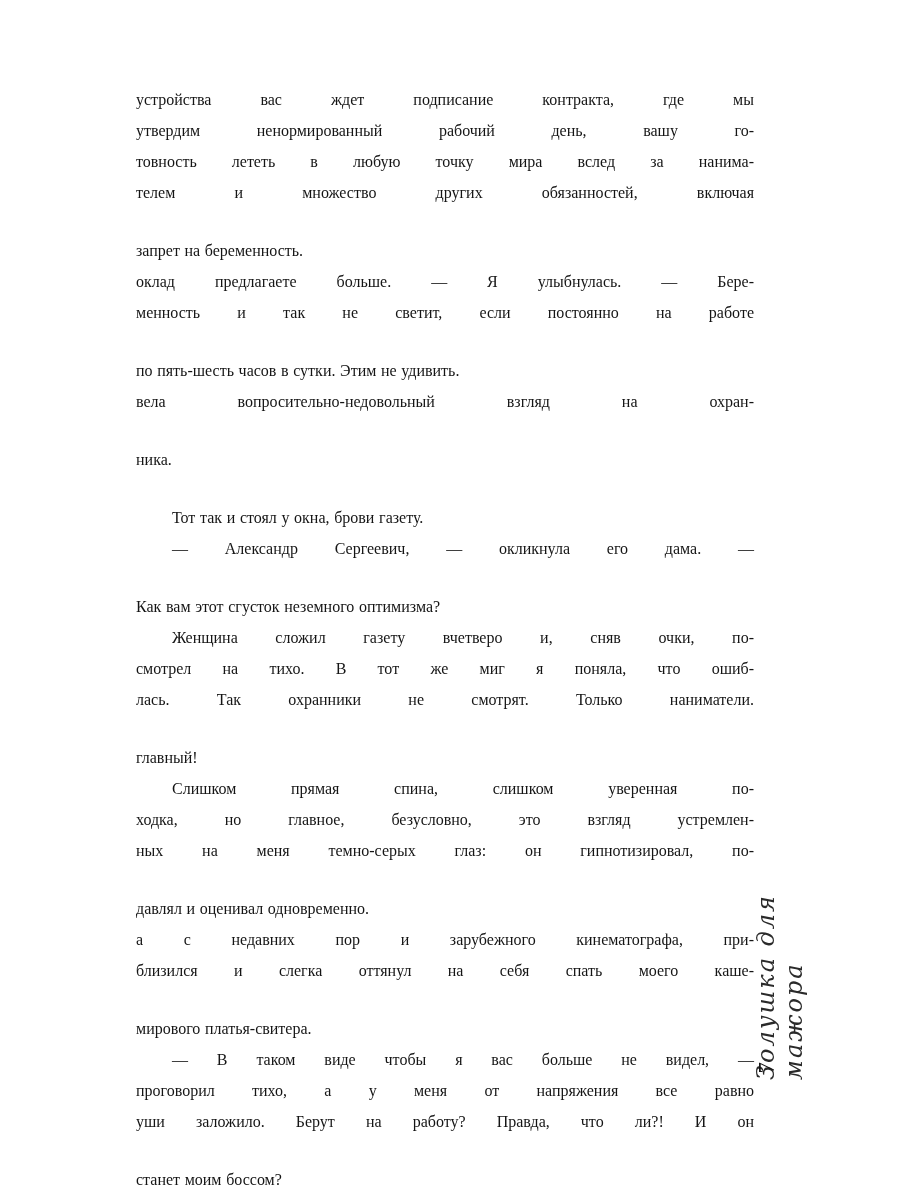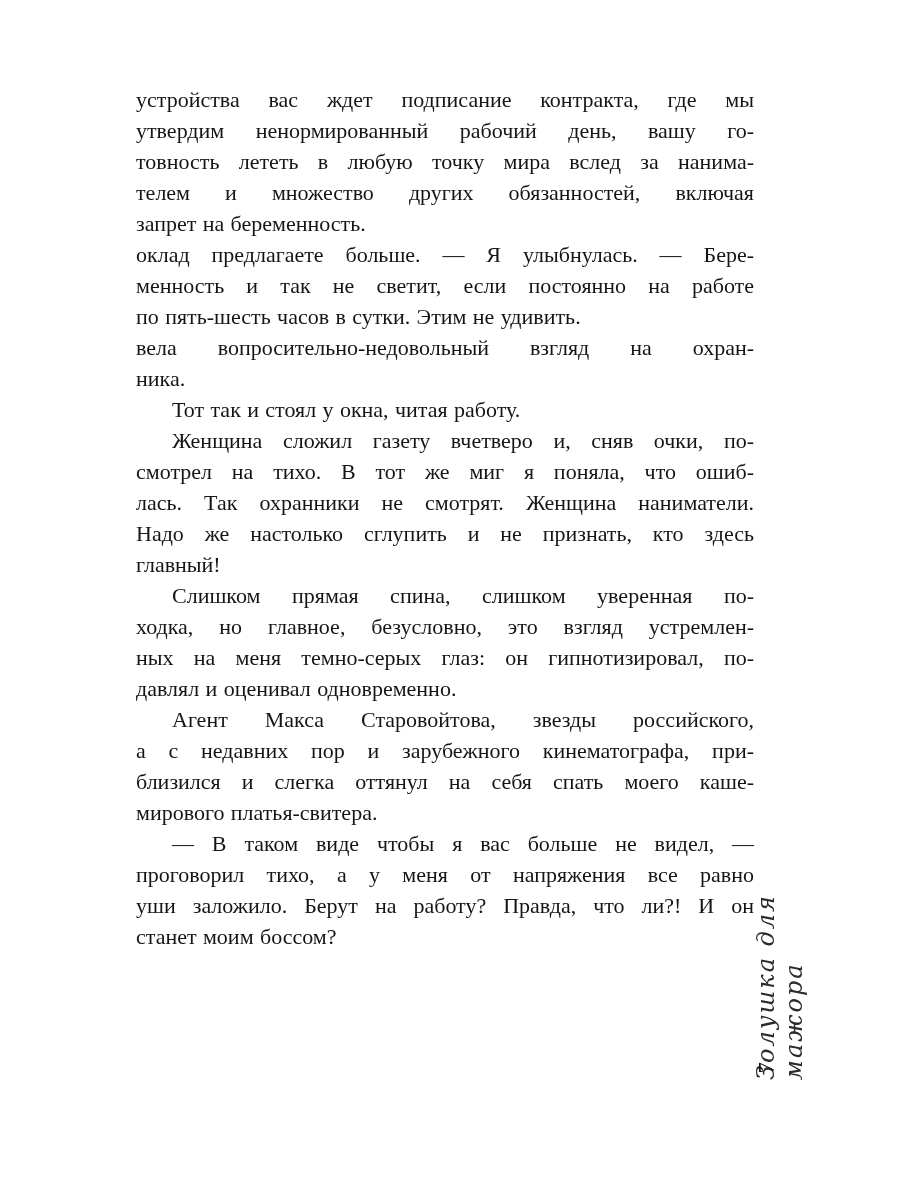--- a/index.html
+++ b/index.html
@@ -14,35 +14,36 @@
     background: #ffffff;
     overflow: hidden;
     font-family: "Liberation Serif", "DejaVu Serif", serif;
     color: #151515;
   }
   .text-block {
     position: absolute;
     left: 136px;
     top: 84px;
     width: 618px;
-    font-size: 22px;
+    font-size: 16px;
     line-height: 31px;
   }
   .para {
     margin: 0;
     padding: 0;
   }
   .line {
     text-align: justify;
     text-align-last: justify;
     white-space: normal;
     word-spacing: 0.04em;
   }
   .line.last {
     text-align-last: left;
+    margin-top: 27px;
   }
   .line.indent {
     padding-left: 36px;
   }
   .side-title {
     position: absolute;
     right: 92px;
     top: 790px;
     height: 290px;
     writing-mode: vertical-rl;
@@ -78,37 +79,39 @@
       <div class="para">
         <div class="line">оклад предлагаете больше. — Я улыбнулась. — Бере-</div>
         <div class="line">менность и так не светит, если постоянно на работе</div>
         <div class="line last">по пять-шесть часов в сутки. Этим не удивить.</div>
       </div>
       <div class="para">
         <div class="line">вела вопросительно-недовольный взгляд на охран-</div>
         <div class="line last">ника.</div>
       </div>
       <div class="para">
-        <div class="line last indent">Тот так и стоял у окна, читая работу.</div>
+        <div class="line last indent">Тот так и стоял у окна, брови газету.</div>
+      </div>
+      <div class="para">
+        <div class="line indent">— Александр Сергеевич, — окликнула его дама. —</div>
+        <div class="line last">Как вам этот сгусток неземного оптимизма?</div>
       </div>
       <div class="para">
         <div class="line indent">Женщина сложил газету вчетверо и, сняв очки, по-</div>
         <div class="line">смотрел на тихо. В тот же миг я поняла, что ошиб-</div>
-        <div class="line">лась. Так охранники не смотрят. Женщина наниматели.</div>
-        <div class="line">Надо же настолько сглупить и не признать, кто здесь</div>
+        <div class="line">лась. Так охранники не смотрят. Только наниматели.</div>
         <div class="line last">главный!</div>
       </div>
       <div class="para">
         <div class="line indent">Слишком прямая спина, слишком уверенная по-</div>
         <div class="line">ходка, но главное, безусловно, это взгляд устремлен-</div>
         <div class="line">ных на меня темно-серых глаз: он гипнотизировал, по-</div>
         <div class="line last">давлял и оценивал одновременно.</div>
       </div>
       <div class="para">
-        <div class="line indent">Агент Макса Старовойтова, звезды российского,</div>
         <div class="line">а с недавних пор и зарубежного кинематографа, при-</div>
         <div class="line">близился и слегка оттянул на себя спать моего каше-</div>
         <div class="line last">мирового платья-свитера.</div>
       </div>
       <div class="para">
         <div class="line indent">— В таком виде чтобы я вас больше не видел, —</div>
         <div class="line">проговорил тихо, а у меня от напряжения все равно</div>
         <div class="line">уши заложило. Берут на работу? Правда, что ли?! И он</div>
         <div class="line last">станет моим боссом?</div>
       </div>

